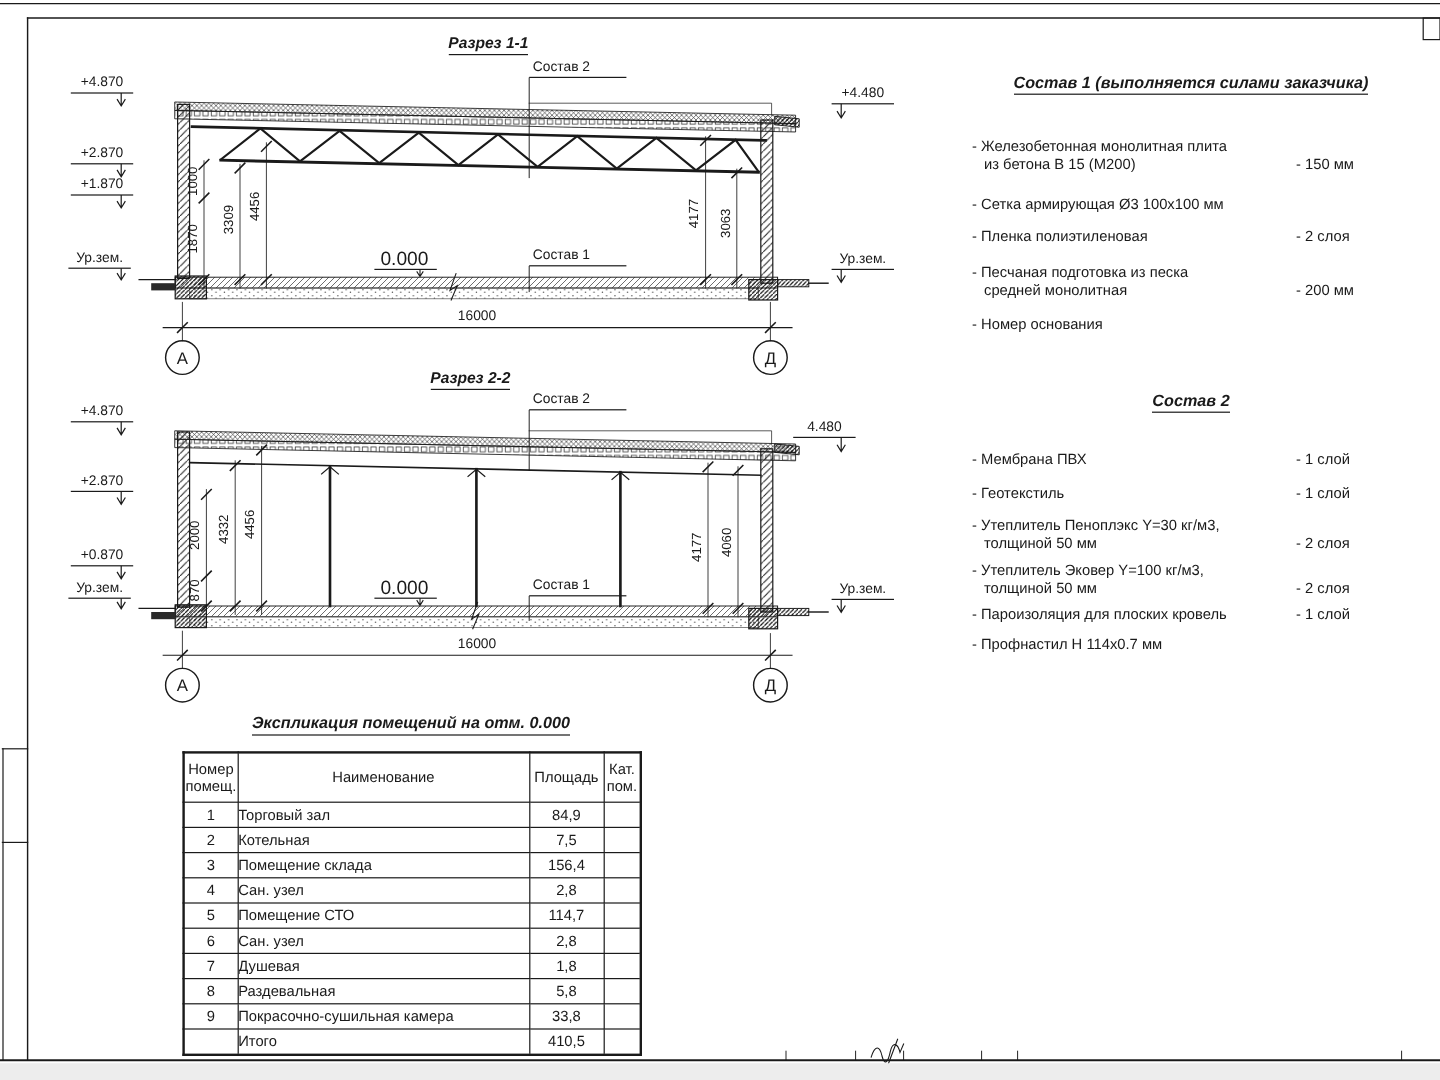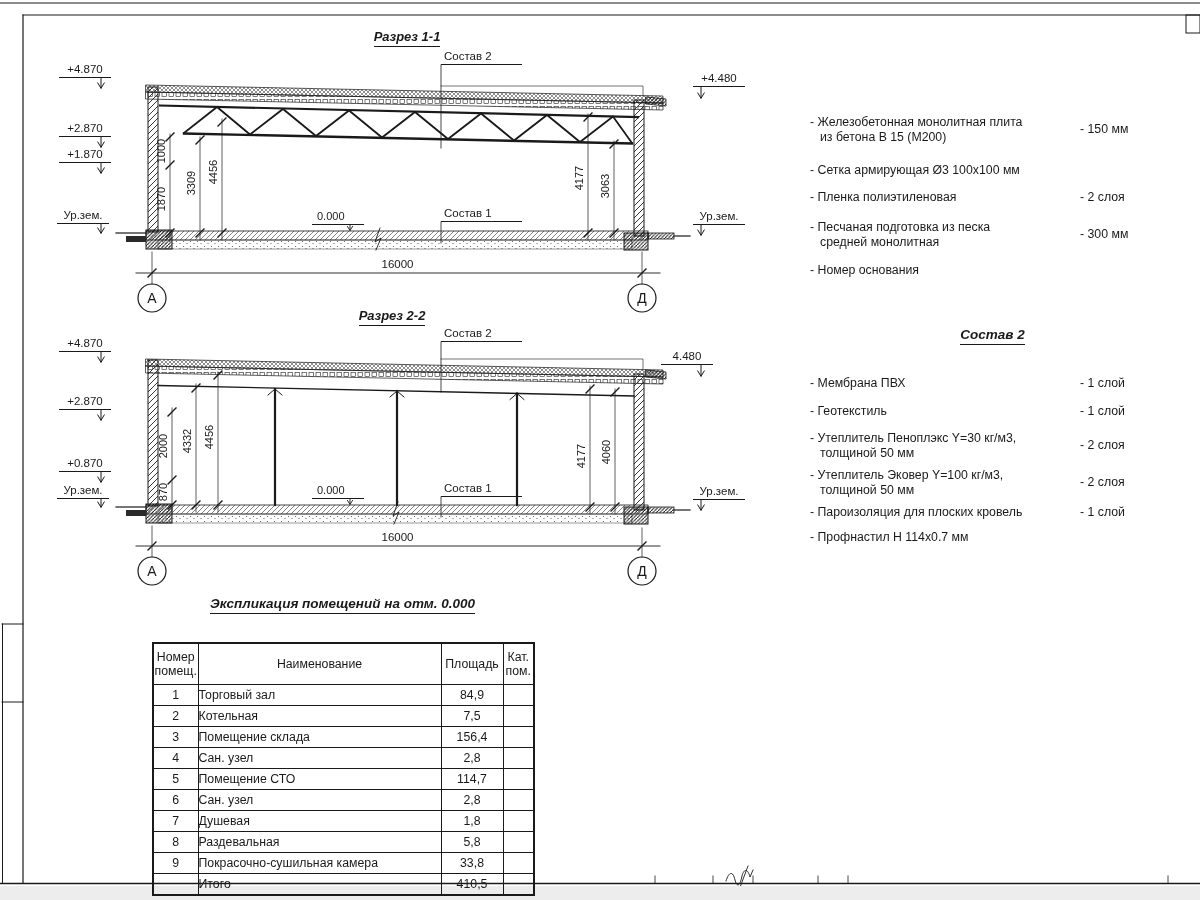--- a/index.html
+++ b/index.html
@@ -7,33 +7,33 @@
          font-family:"Liberation Sans",sans-serif;color:#1a1a1a;}
   .abs{position:absolute;}
   .u{display:inline-block;border-bottom:1.3px solid #1a1a1a;padding-bottom:2px;}
   .stitle{font-size:13px;font-weight:bold;font-style:italic;}
   .bt{font-size:13.5px;font-weight:bold;font-style:italic;}
   .ctr{text-align:center;}
   .elev{font-size:11.5px;width:52px;height:14px;line-height:13px;text-align:center;
         border-bottom:1px solid #1a1a1a;}
   .callout{font-size:11.5px;width:78px;height:14px;line-height:13px;text-align:left;
         padding-left:3px;border-bottom:1px solid #1a1a1a;}
-  .zero{font-size:11px;width:47px;height:14px;line-height:13px;text-align:left;
+  .zero{font-size:16px;width:47px;height:14px;line-height:13px;text-align:left;
         padding-left:5px;border-bottom:1px solid #1a1a1a;}
   .vdim{font-size:11px;width:44px;height:12px;line-height:12px;text-align:center;
         transform:rotate(-90deg);white-space:nowrap;}
   .spandim{font-size:11.5px;width:75px;text-align:center;}
   .axis{font-size:14px;width:28px;height:28px;line-height:28px;text-align:center;}
   .blk{width:385px;}
   .blk-title{width:100%;text-align:center;}
-  .item{position:absolute;left:10px;right:0;display:flex;align-items:center;}
+  .item{position:absolute;left:10px;right:0;display:flex;align-items:flex-end;}
   .itxt{width:265px;font-size:12.3px;line-height:1.18;white-space:pre-line;
         padding-left:10px;text-indent:-10px;}
   .ival{width:110px;margin-left:7px;font-size:12.3px;line-height:1.18;}
-  table.exp{border-collapse:collapse;table-layout:fixed;width:381px;border:2px solid #1a1a1a;margin-top:16px;}
+  table.exp{border-collapse:collapse;table-layout:fixed;width:381px;border:2px solid #1a1a1a;}
   table.exp th,table.exp td{border:1.2px solid #1a1a1a;font-size:12.3px;padding:0;
         font-weight:normal;overflow:hidden;}
   table.exp th{height:40px;white-space:pre-line;line-height:1.15;text-align:center;}
   table.exp td{height:20px;}
   td.c-num,td.c-area{text-align:center;}
   td.c-name{padding-left:7px;text-align:left;}
 </style>
 </head>
 <body>
 
@@ -266,37 +266,38 @@
 <div class="abs vdim" style="left:165px;top:435px">4332</div>
 <div class="abs vdim" style="left:187px;top:431px">4456</div>
 <div class="abs vdim" style="left:559px;top:450px">4177</div>
 <div class="abs vdim" style="left:584px;top:446px">4060</div>
 
 <div class="abs spandim" style="left:360px;top:531px">16000</div>
 <div class="abs axis" style="left:138px;top:557px">А</div>
 <div class="abs axis" style="left:628px;top:557px">Д</div>
 
 <div class="abs blk" style="left:800px;top:60px;height:240px">
+  <div class="blk-title"><span class="u bt">Состав 1 (выполняется силами заказчика)</span></div>
   <div class="item" style="top:55px">
         <div class="itxt">- Железобетонная  монолитная плита
 из бетона В 15 (М200)</div>
         <div class="ival">- 150 мм</div>
       </div>
   <div class="item" style="top:103px">
         <div class="itxt">- Сетка армирующая Ø3 100х100 мм</div>
         <div class="ival"></div>
       </div>
   <div class="item" style="top:130px">
         <div class="itxt">- Пленка полиэтиленовая</div>
         <div class="ival">-  2 слоя</div>
       </div>
   <div class="item" style="top:160px">
         <div class="itxt">- Песчаная подготовка из песка
 средней монолитная</div>
-        <div class="ival">- 300 мм</div>
+        <div class="ival">- 200 мм</div>
       </div>
   <div class="item" style="top:203px">
         <div class="itxt">- Номер основания</div>
         <div class="ival"></div>
       </div>
 </div>
 
 <div class="abs blk" style="left:800px;top:325px;height:250px">
   <div class="blk-title"><span class="u bt">Состав 2</span></div>
   <div class="item" style="top:51px">

